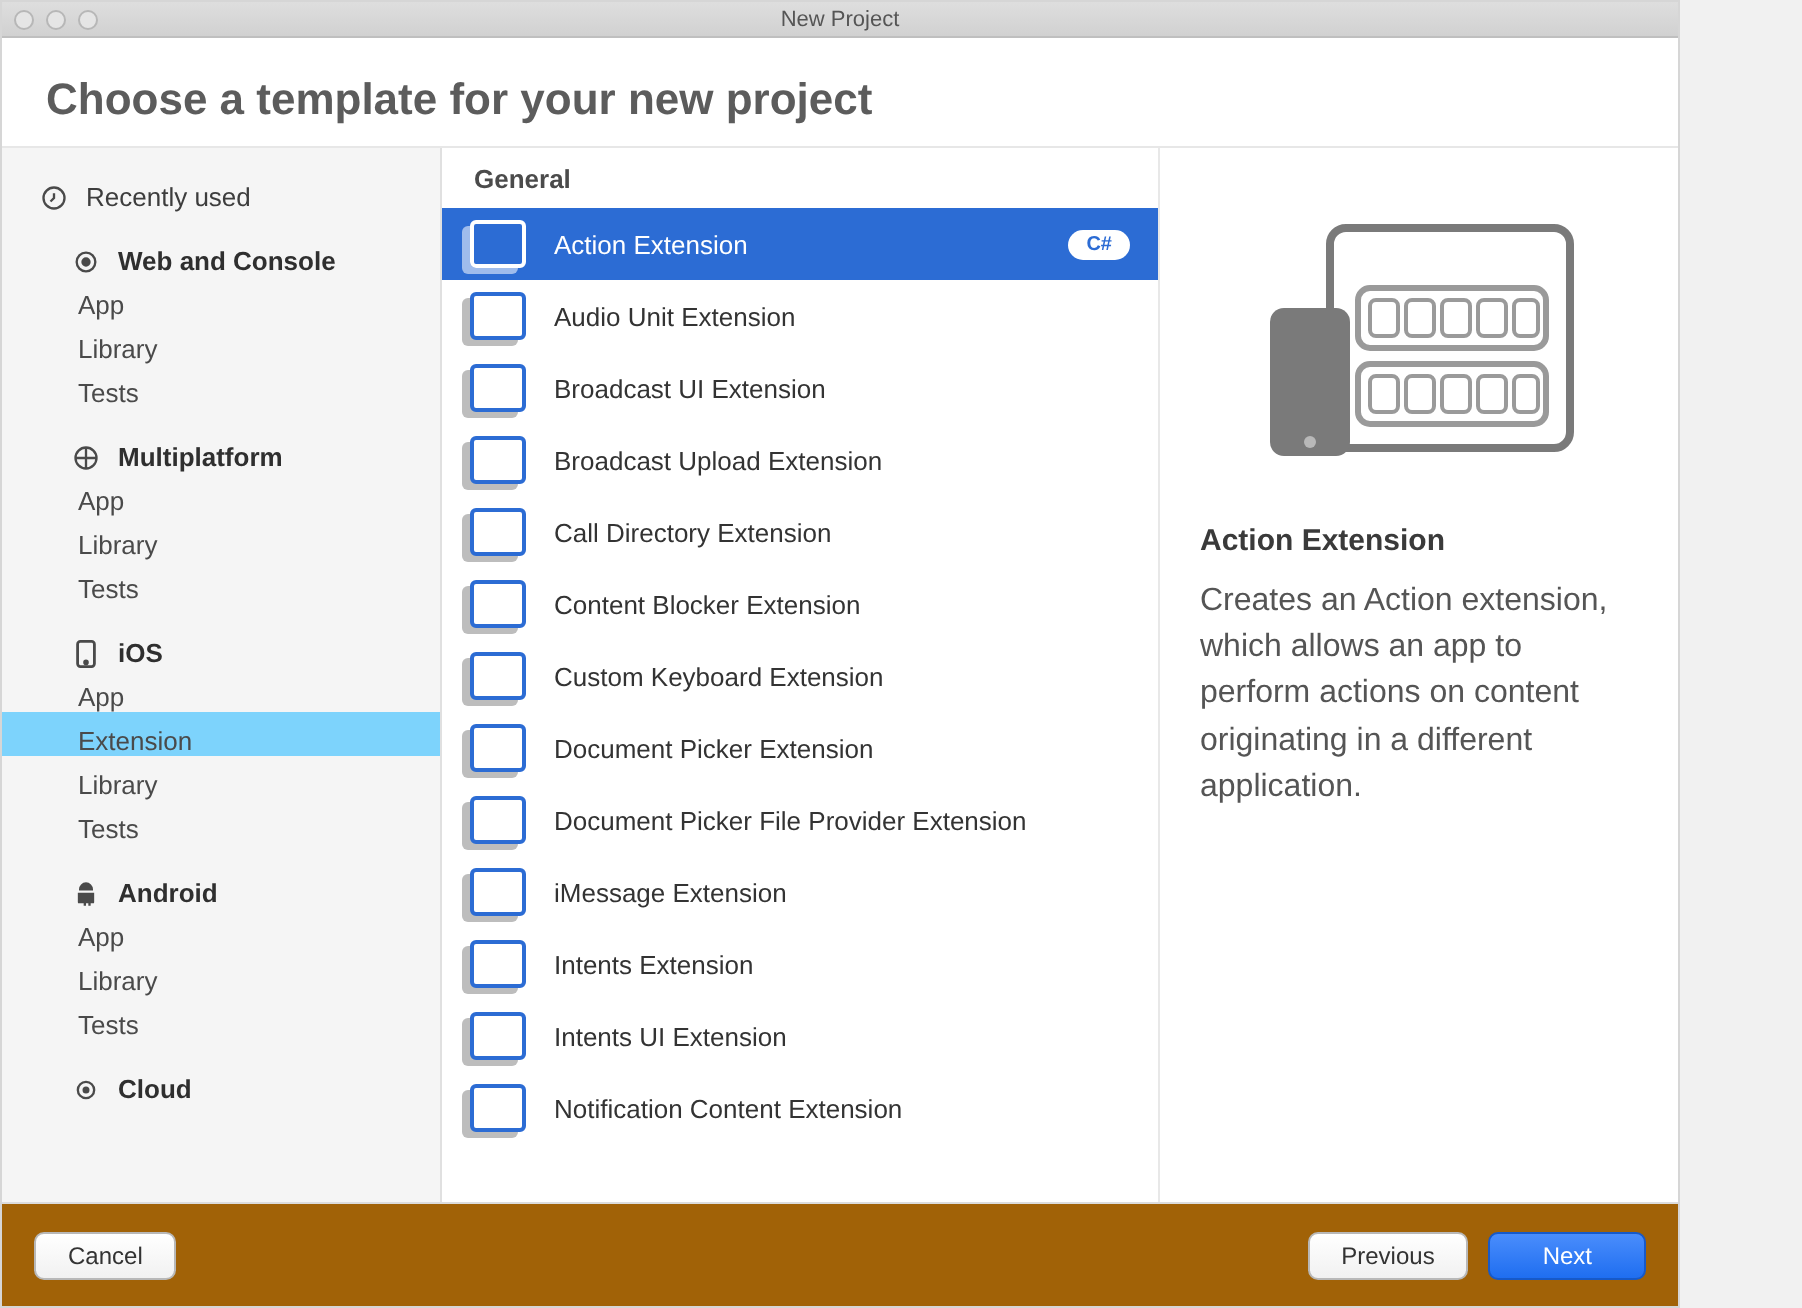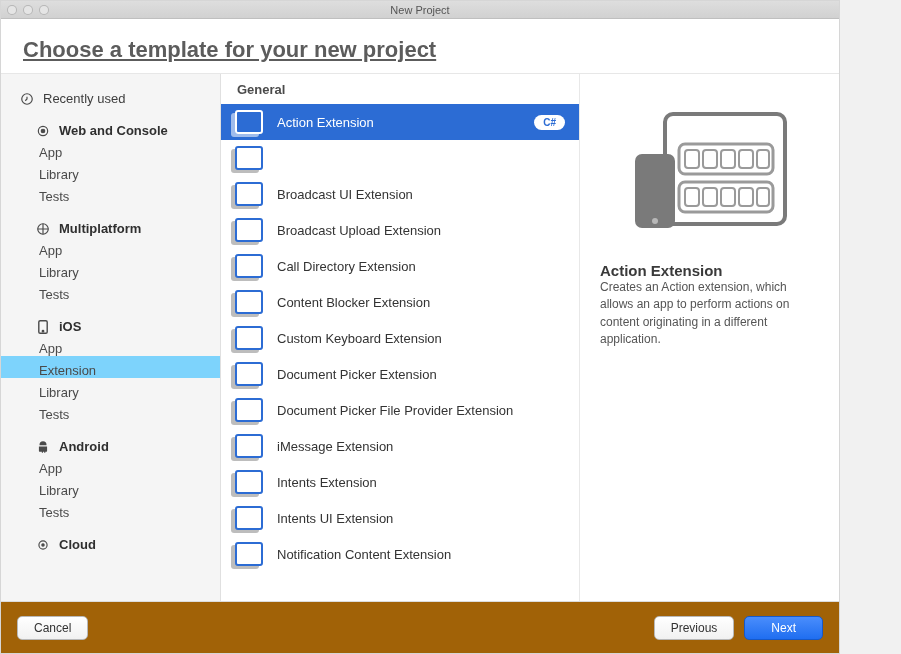--- a/index.html
+++ b/index.html
@@ -47,21 +47,20 @@
     text-align: center;
     font-weight: 500;
     color: #555;
     pointer-events: none;
   }
   .page-title {
     padding: 18px 22px 10px 22px;
     font-size: 22px;
     font-weight: 600;
     color: #5c5c5c;
-    text-decoration: underline;
   }
   .columns {
     flex: 1;
     display: flex;
     overflow: hidden;
     border-top: 1px solid #e7e7e7;
   }
   
   .sidebar {
     width: 220px;
@@ -173,21 +172,22 @@
     align-items: center;
     justify-content: center;
   }
   .detail-name {
     font-weight: 700;
     font-size: 15px;
     margin-top: 18px;
     color: #3a3a3a;
   }
   .detail-desc {
-    font-size: 12px;
+    margin-top: 10px;
+    font-size: 16px;
     color: #555;
     line-height: 1.45;
   }
   
   .footer {
     height: 52px;
     border-top: 1px solid #dcdcdc;
     background: #a16207;
     display: flex;
     align-items: center;
@@ -338,20 +338,21 @@
     <div class="middle">
       <div class="section-header">General</div>
       <div class="template-list" id="tpl-list">
           <div class="template-row selected">
             <div class="tpl-icon"></div>
             <div class="tpl-label">Action Extension</div>
             <div class="lang-pill">C#</div>
           </div>
           <div class="template-row">
             <div class="tpl-icon"></div>
+            <div class="tpl-label">Audio Unit Extension</div>
           </div>
           <div class="template-row">
             <div class="tpl-icon"></div>
             <div class="tpl-label">Broadcast UI Extension</div>
           </div>
           <div class="template-row">
             <div class="tpl-icon"></div>
             <div class="tpl-label">Broadcast Upload Extension</div>
           </div>
           <div class="template-row">

